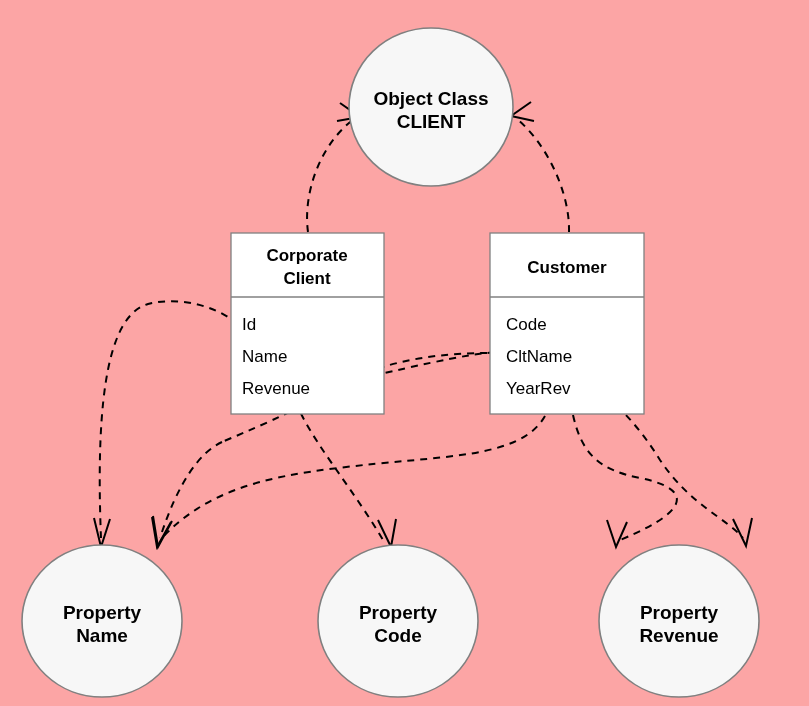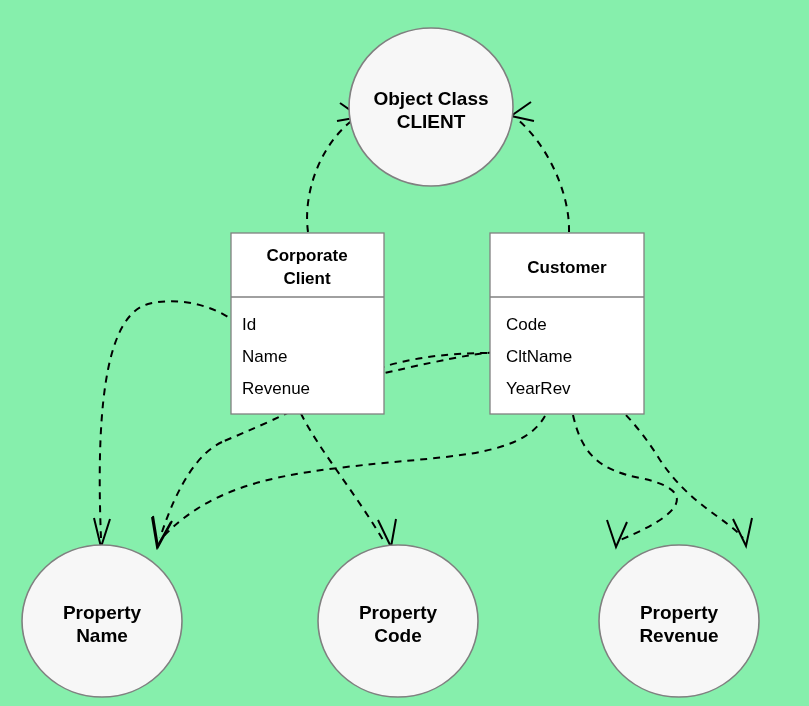--- a/index.html
+++ b/index.html
@@ -8,21 +8,21 @@
     padding: 0;
     background: #ffffff;
   }
   body {
     font-family: "Liberation Sans", sans-serif;
   }
   #diagram-root {
     position: relative;
     width: 809px;
     height: 706px;
-    background: #86efac;
+    background: #fca5a5;
     overflow: hidden;
   }
   #diagram-svg {
     position: absolute;
     left: 0;
     top: 0;
     width: 809px;
     height: 706px;
   }
   .node-ellipse {

